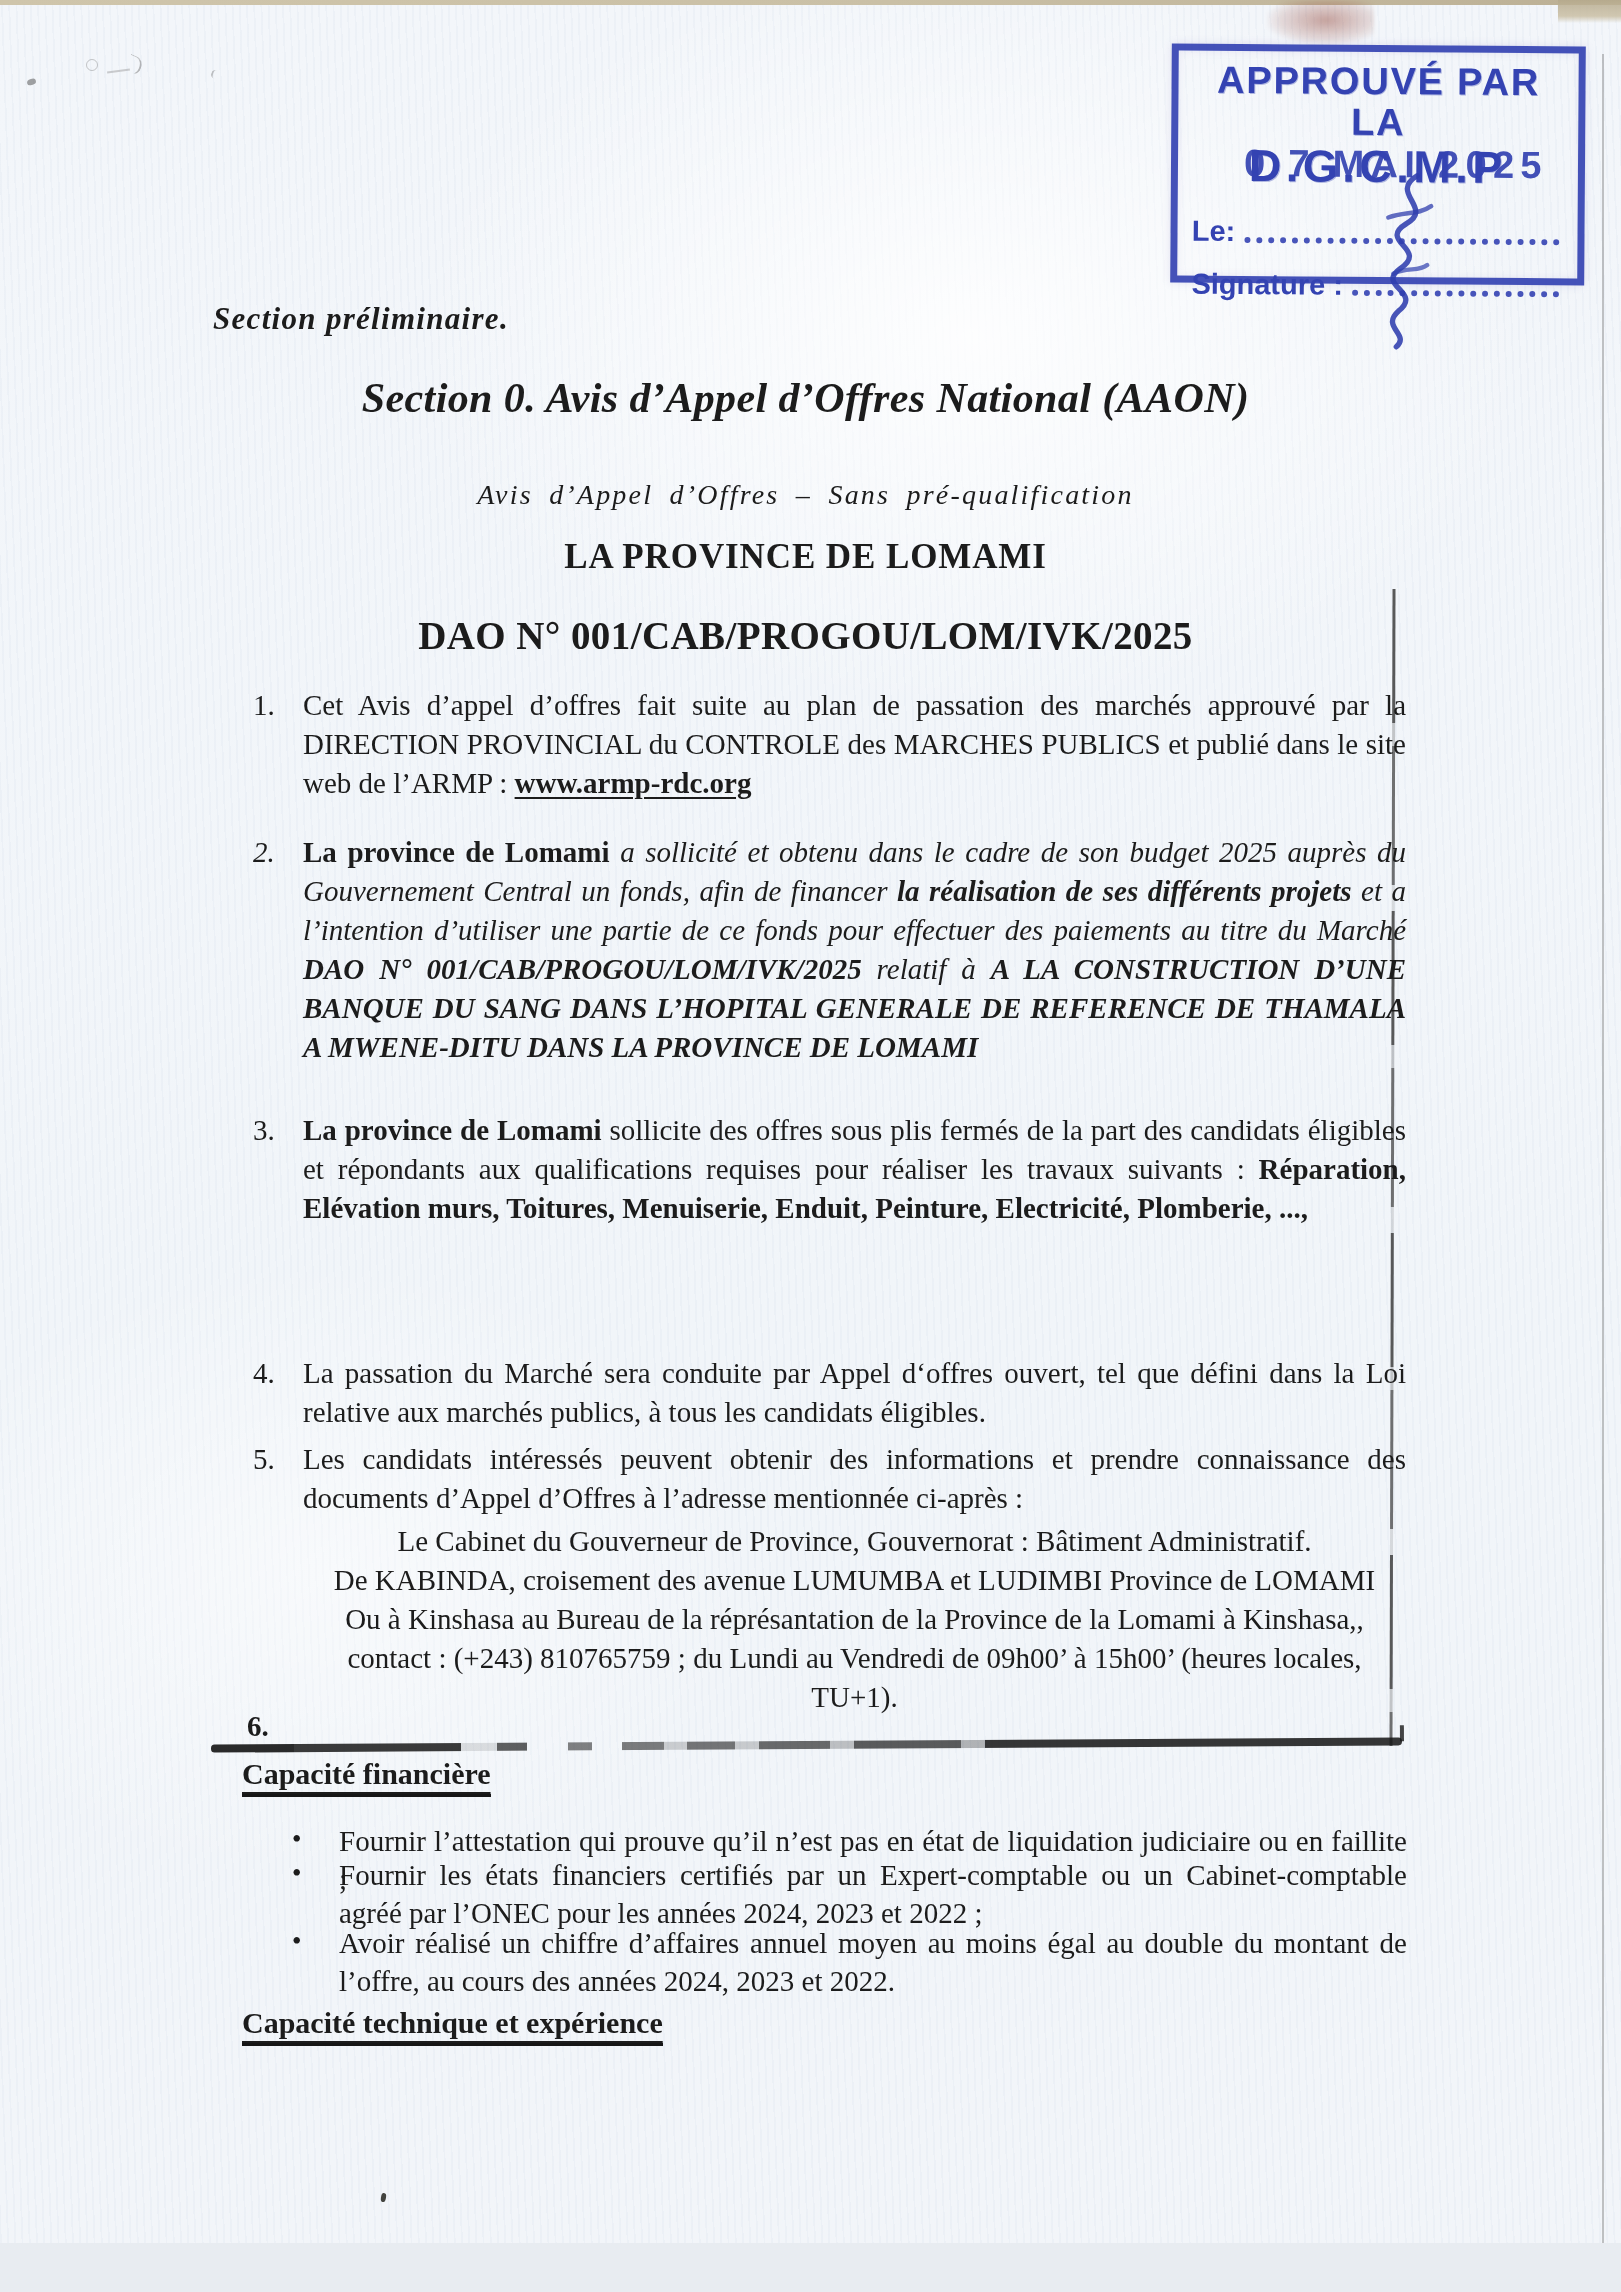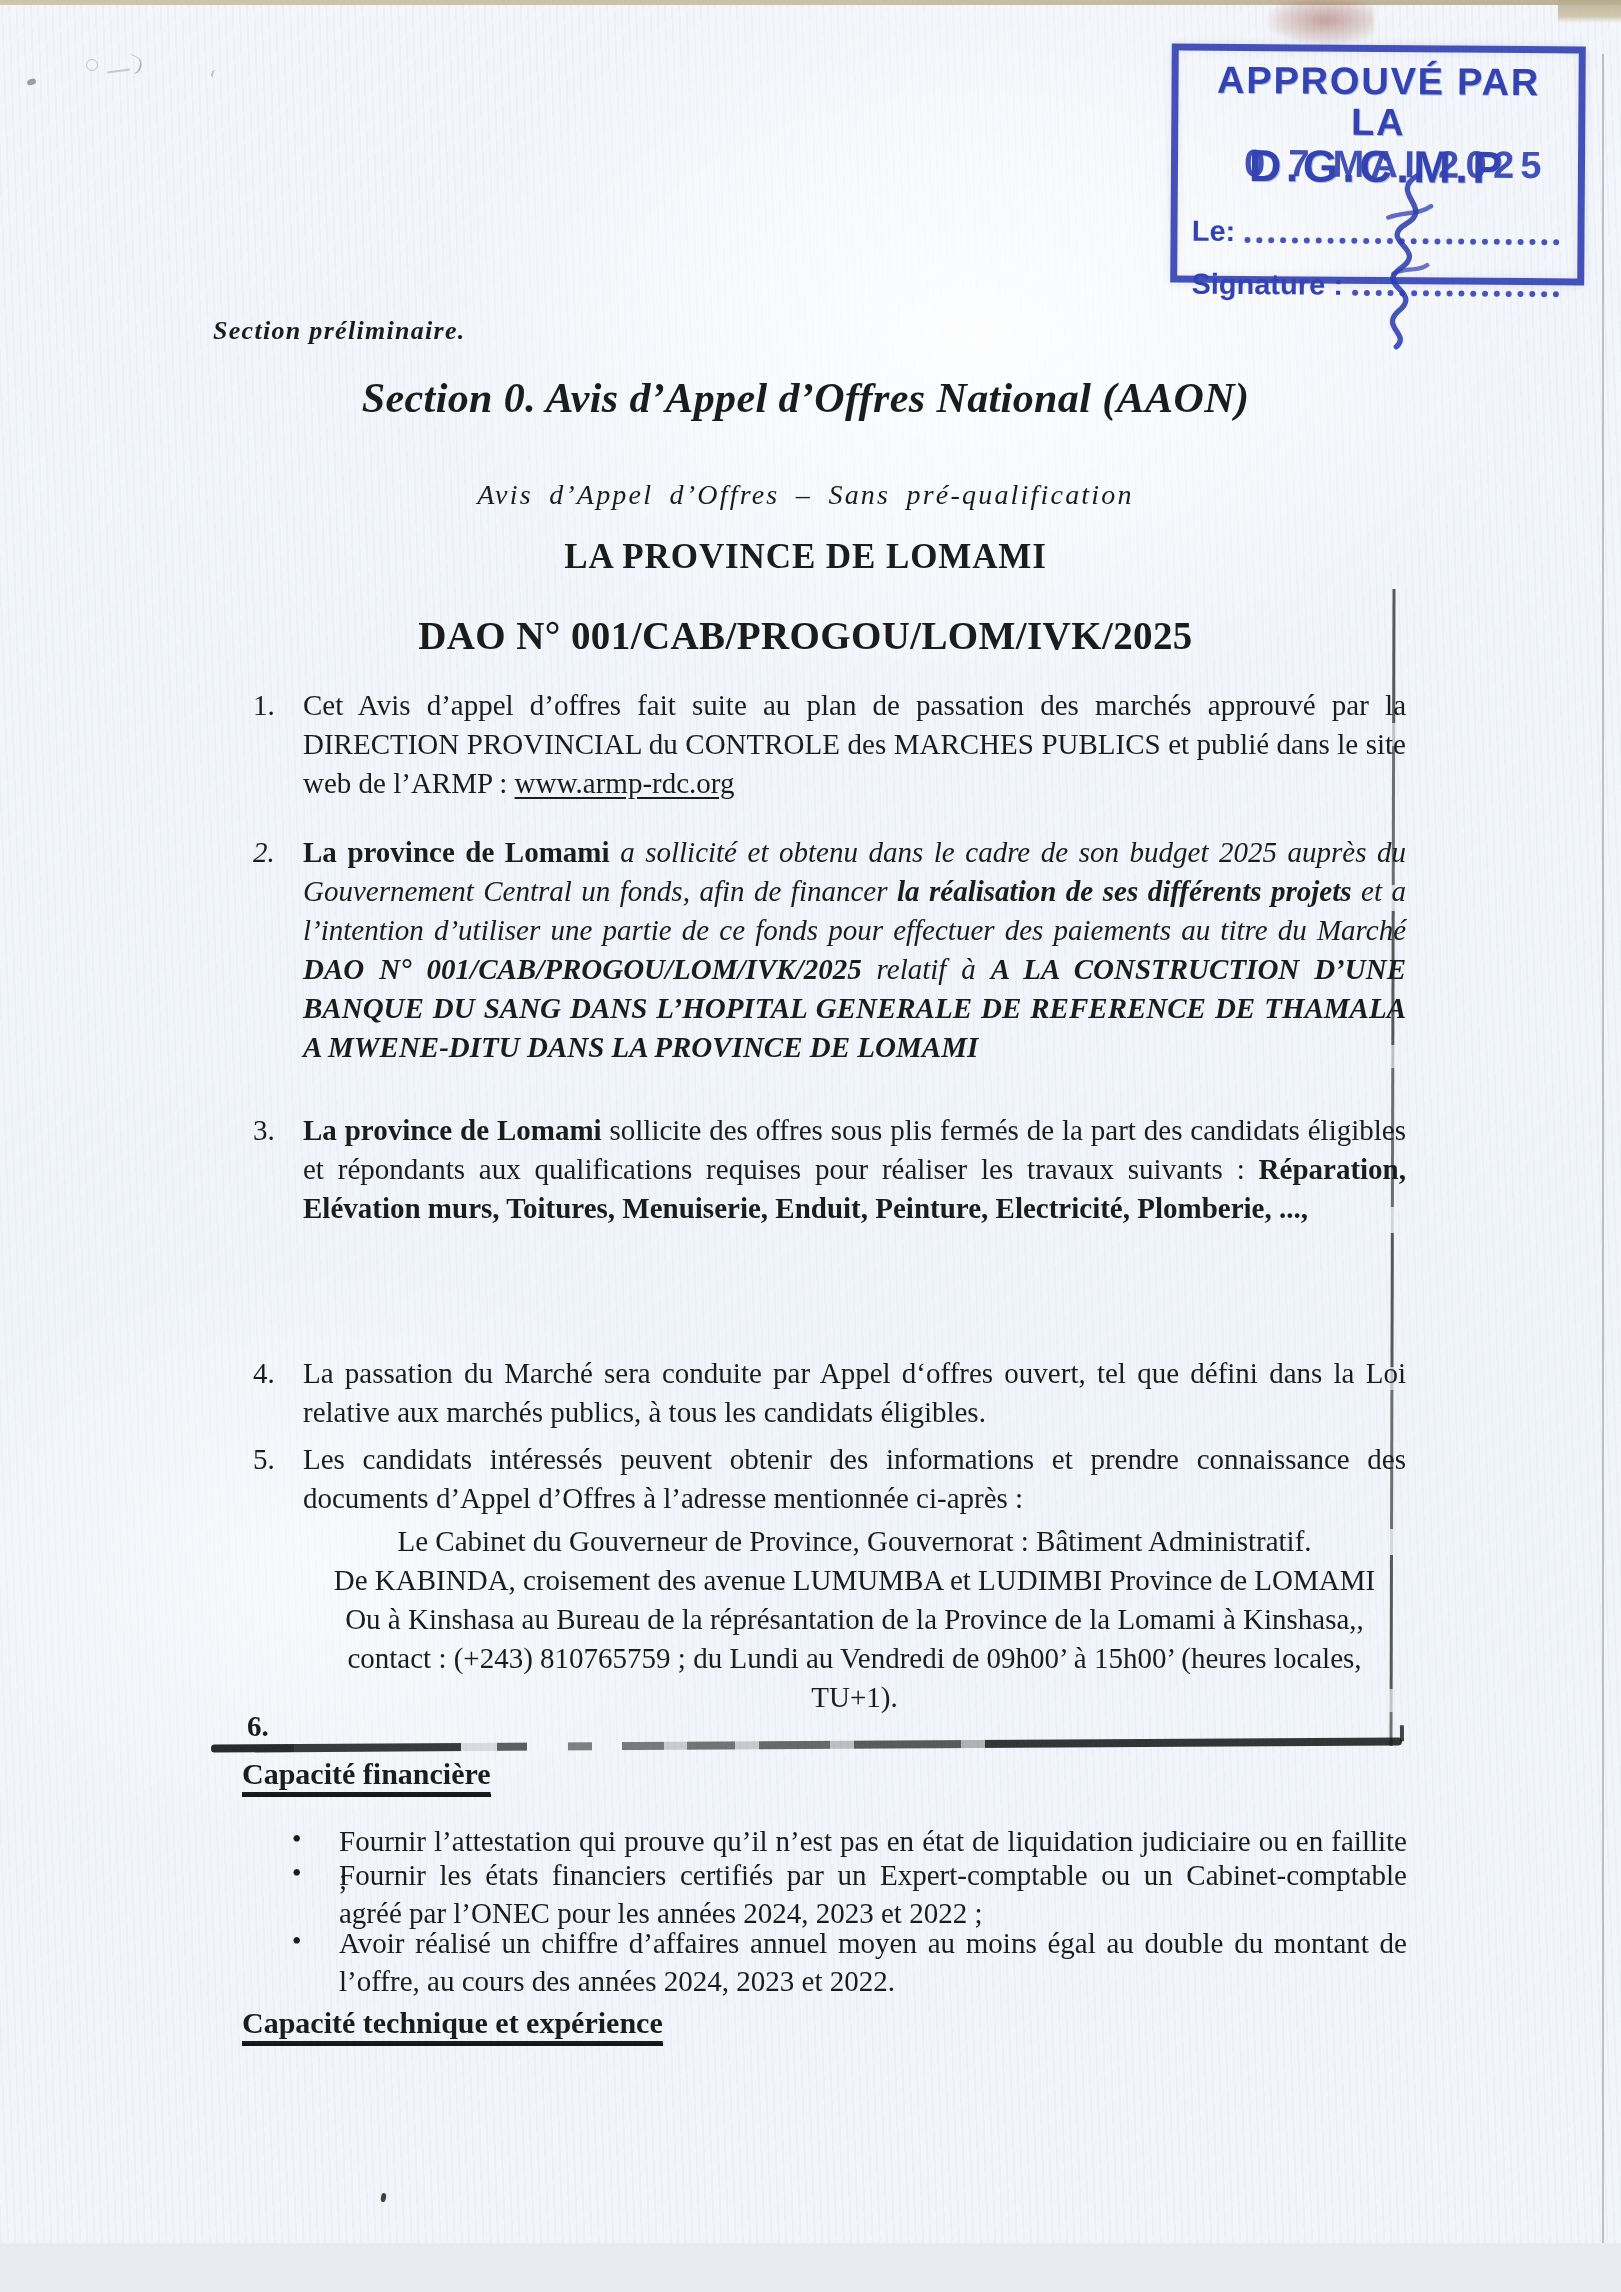--- a/index.html
+++ b/index.html
@@ -57,38 +57,38 @@
   .stamp-org{font-size:45px;font-weight:bold;letter-spacing:4.5px;text-align:center;line-height:48px;
     text-shadow:0.9px 0.9px 0 rgba(52,66,178,.35);}
   .stamp-date{position:absolute;left:63px;right:27px;top:91px;text-align:center;
     font-size:38px;font-weight:bold;letter-spacing:6.3px;opacity:.92;white-space:nowrap;}
   .stamp-row{display:flex;align-items:flex-end;font-size:29px;font-weight:bold;}
   .row-le{margin-top:25px;}
   .row-sig{margin-top:19.7px;}
   .dotline{flex:1;border-bottom:6.3px dotted rgba(52,66,178,.9);margin:0 3.6px 5.4px 9px;height:0.9px;}
   .sig-svg{position:absolute;left:175px;top:116px;overflow:visible;}
   
-  .h-prelim{position:absolute;left:213px;top:316px;font-size:26px;font-weight:bold;font-style:italic;
+  .h-prelim{position:absolute;left:213px;top:301px;font-size:31px;font-weight:bold;font-style:italic;
     letter-spacing:1.3px;}
   .h-center{position:absolute;left:134px;width:1343px;text-align:center;}
   .h-sec0{top:374px;font-size:42px;font-style:italic;font-weight:600;letter-spacing:0.4px;}
   .h-sub{top:479px;font-size:28px;font-style:italic;font-weight:500;letter-spacing:2.2px;word-spacing:7.2px;}
   .h-prov{top:537px;font-size:35px;font-weight:bold;letter-spacing:0.9px;}
   .h-dao{top:613px;font-size:39px;font-weight:bold;letter-spacing:0.4px;}
   
   .item{position:absolute;left:303px;width:1103px;font-size:29px;line-height:39px;text-align:justify;}
   .item .num{position:absolute;left:-50px;top:0;}
   .i1{top:686px;} .i2{top:833px;font-style:italic;} .i3{top:1111px;} .i4{top:1354px;}
   .i5{top:1440px;} .i6{top:1707px;}
   .i2 .num{font-style:italic;}
   .i6 .num{font-weight:bold;left:-56px;}
   .b{font-weight:bold;font-style:normal;}
   .i{font-style:italic;}
   .bi{font-weight:bold;font-style:italic;}
-  .u{text-decoration:underline;text-decoration-thickness:1.8px;text-underline-offset:3.6px;}
+  .u{text-decoration:underline;text-decoration-thickness:1.8px;text-underline-offset:3.6px;font-weight:bold;}
   .addr{text-align:center;}
   .addr-first{margin-top:3.6px;}
   
   .sec-head{position:absolute;left:242px;font-size:30px;font-weight:bold;
     border-bottom:3.6px solid #161616;padding-bottom:2.7px;
     text-decoration:underline;text-decoration-thickness:1.8px;text-underline-offset:8px;}
   .h-fin{top:1757px;}
   .h-tech{top:2006px;}
   .bullet{position:absolute;left:339px;width:1068px;font-size:29px;line-height:38px;text-align:justify;}
   .bullet .marker{position:absolute;left:-47px;top:-1.8px;font-size:27px;}

